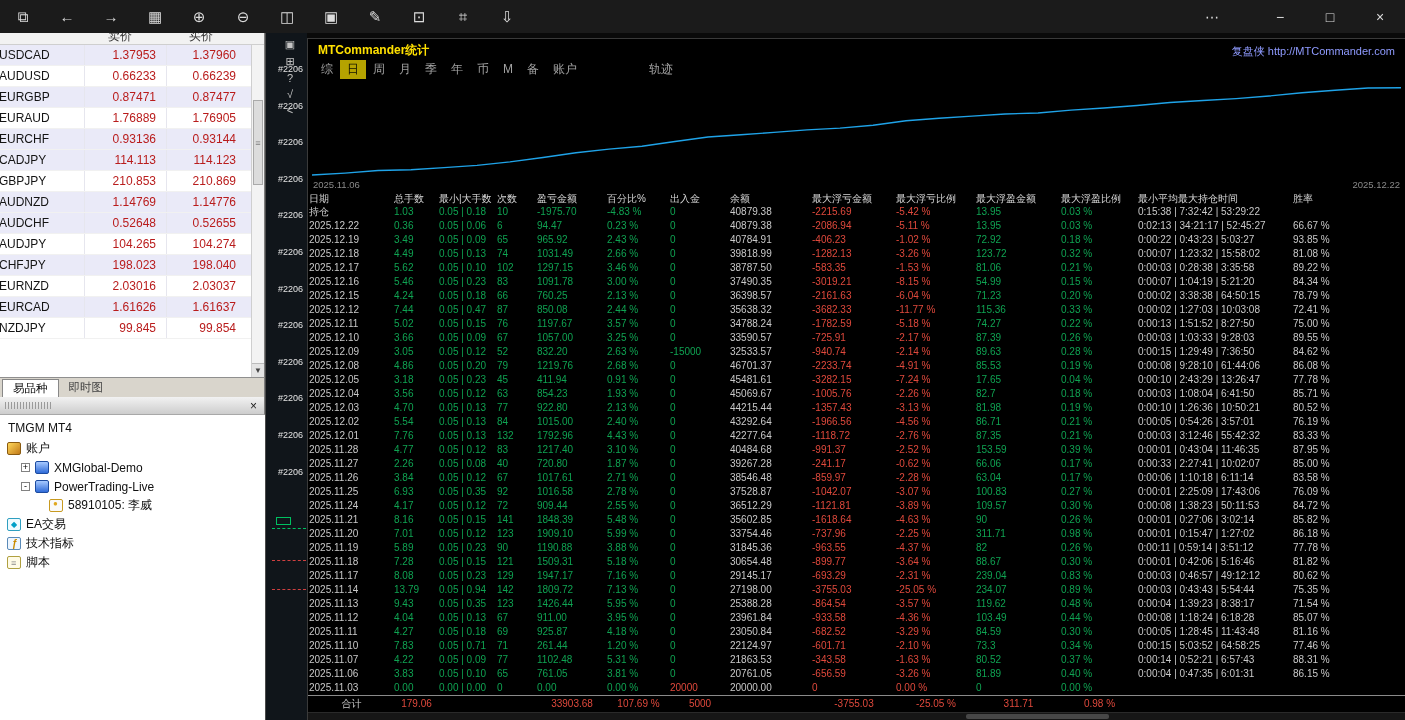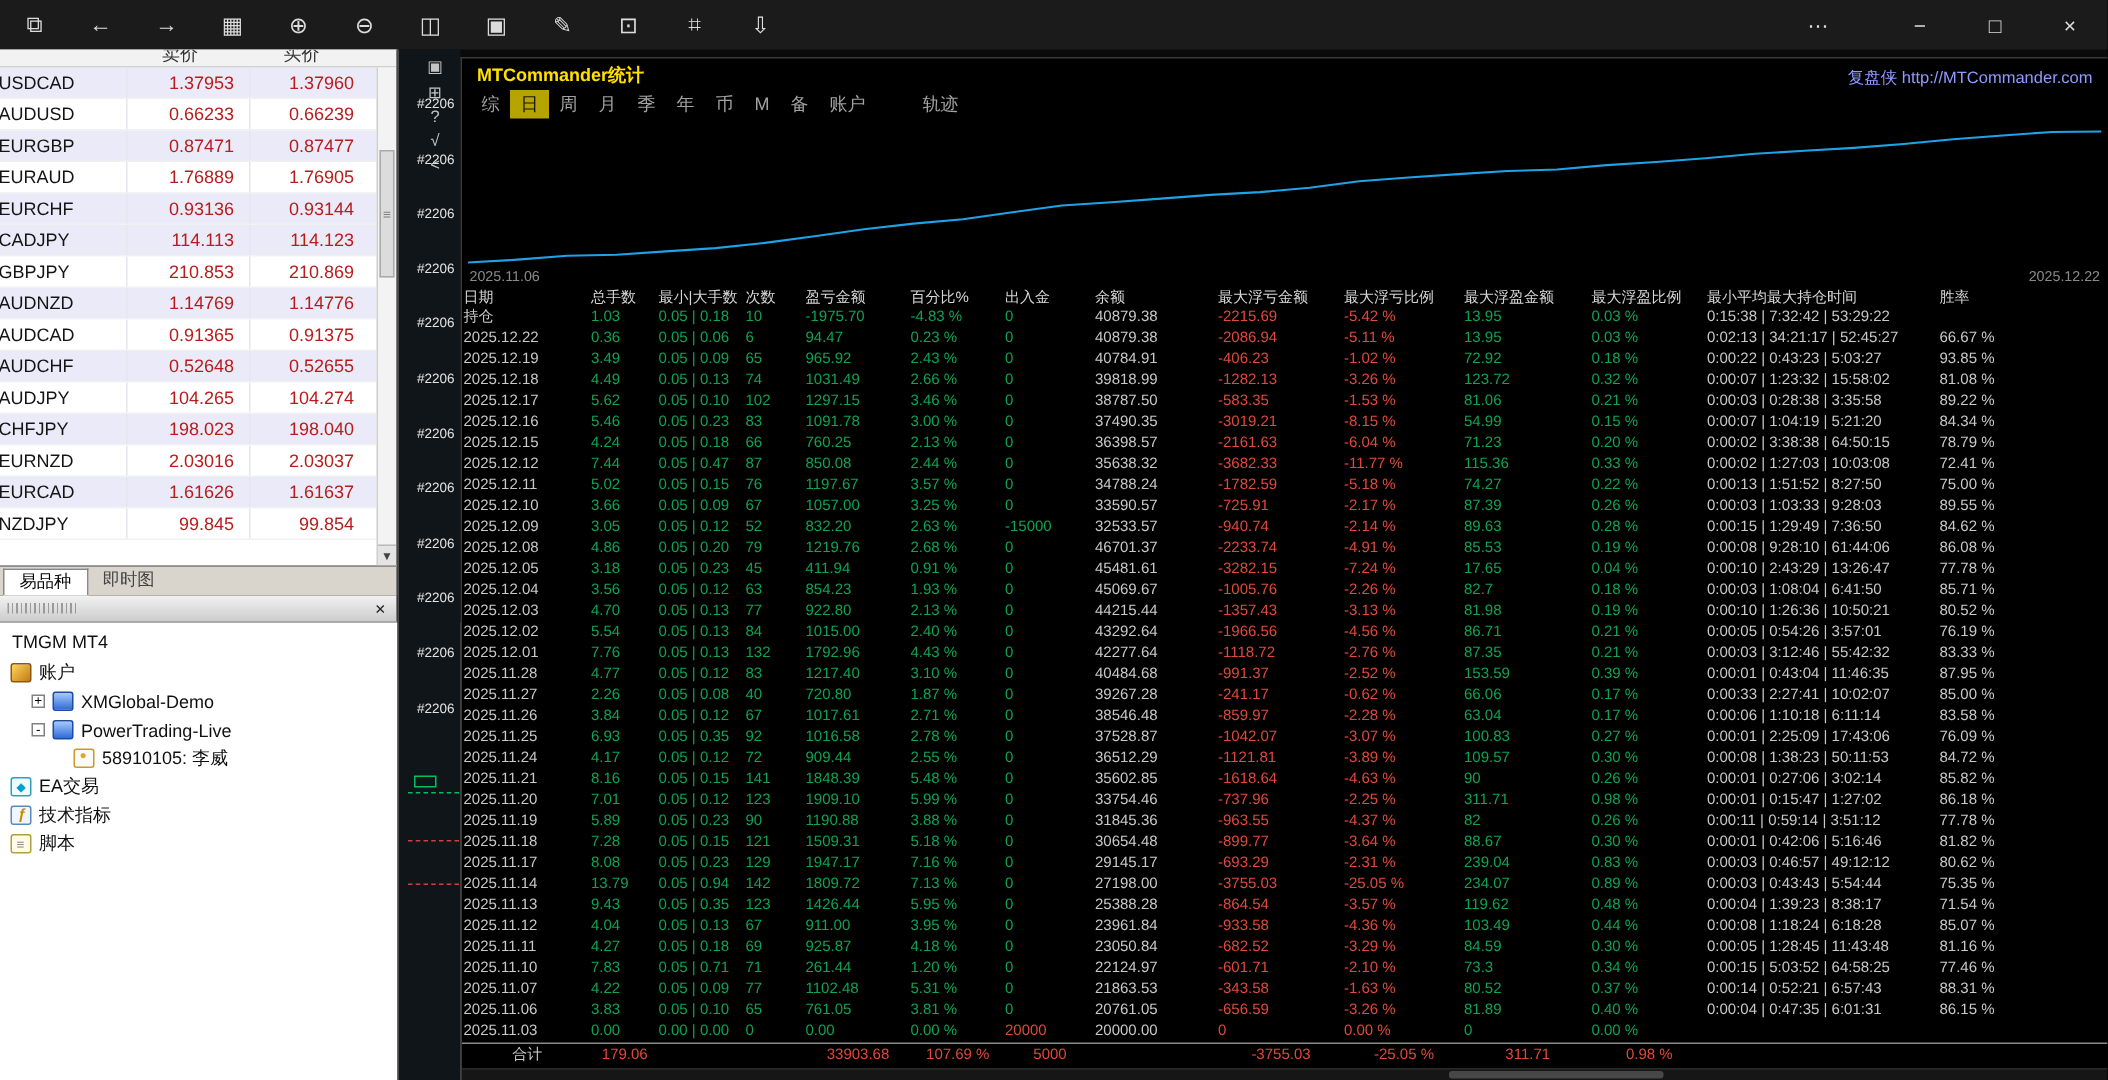--- a/index.html
+++ b/index.html
@@ -86,21 +86,21 @@
   
   .stats { position:absolute; left:307px; top:38px; right:0; bottom:0; background:#000;
     border-top:1px solid #3a3a3a; border-left:1px solid #3a3a3a; overflow:hidden; }
   .s-titlebar { height:20px; display:flex; align-items:flex-end; padding:0 10px;gap:38px; }
   .s-title { color:#ffe000; font-size:12px; font-weight:bold; }
   .s-brand { margin-left:auto; color:#8f9bff; font-size:11px; cursor:default; }
   .s-menu { height:20px; display:flex; align-items:center; padding-left:6px;
     font-size:12px; color:#a2a2a2; }
   .menu-item { padding:1px 7px; cursor:default; }
   .menu-item.selected { background:#b5a300; color:#141400; }
-  .menu-item.traj { margin-left:24px; }
+  .menu-item.traj { margin-left:58px; }
   .s-chart { height:100px; position:relative; margin:0 4px; }
   .s-chart svg { position:absolute; inset:0; width:100%; height:100%; }
   .s-dates { height:13px; display:flex; justify-content:space-between; padding:0 5px;
     color:#8a8a8a; font-size:9.5px; }
   .thead, .trow { display:grid;
     grid-template-columns:85px 45px 58px 40px 70px 63px 60px 82px 84px 80px 85px 77px 155px 56px;
     padding-left:1px; height:14px; line-height:14px; white-space:nowrap; font-size:10px; }
   .thead { color:#d6d6d6; height:13px; line-height:13px; }
   .trow.total { border-top:1px solid #8a8a8a; height:15px; line-height:15px;text-align:center; }
   .c-w { color:#c9c9c9; } .c-g { color:#0fa352; } .c-r { color:#e0493c; }
@@ -174,25 +174,20 @@
       </div>
       <div class="mw-row">
         <span class="mw-sym">GBPJPY</span>
         <span class="mw-bid">210.853</span>
         <span class="mw-ask">210.869</span>
       </div>
       <div class="mw-row alt">
         <span class="mw-sym">AUDNZD</span>
         <span class="mw-bid">1.14769</span>
         <span class="mw-ask">1.14776</span>
-      </div>
-      <div class="mw-row">
-        <span class="mw-sym">AUDCAD</span>
-        <span class="mw-bid">0.91365</span>
-        <span class="mw-ask">0.91375</span>
       </div>
       <div class="mw-row alt">
         <span class="mw-sym">AUDCHF</span>
         <span class="mw-bid">0.52648</span>
         <span class="mw-ask">0.52655</span>
       </div>
       <div class="mw-row">
         <span class="mw-sym">AUDJPY</span>
         <span class="mw-bid">104.265</span>
         <span class="mw-ask">104.274</span>

